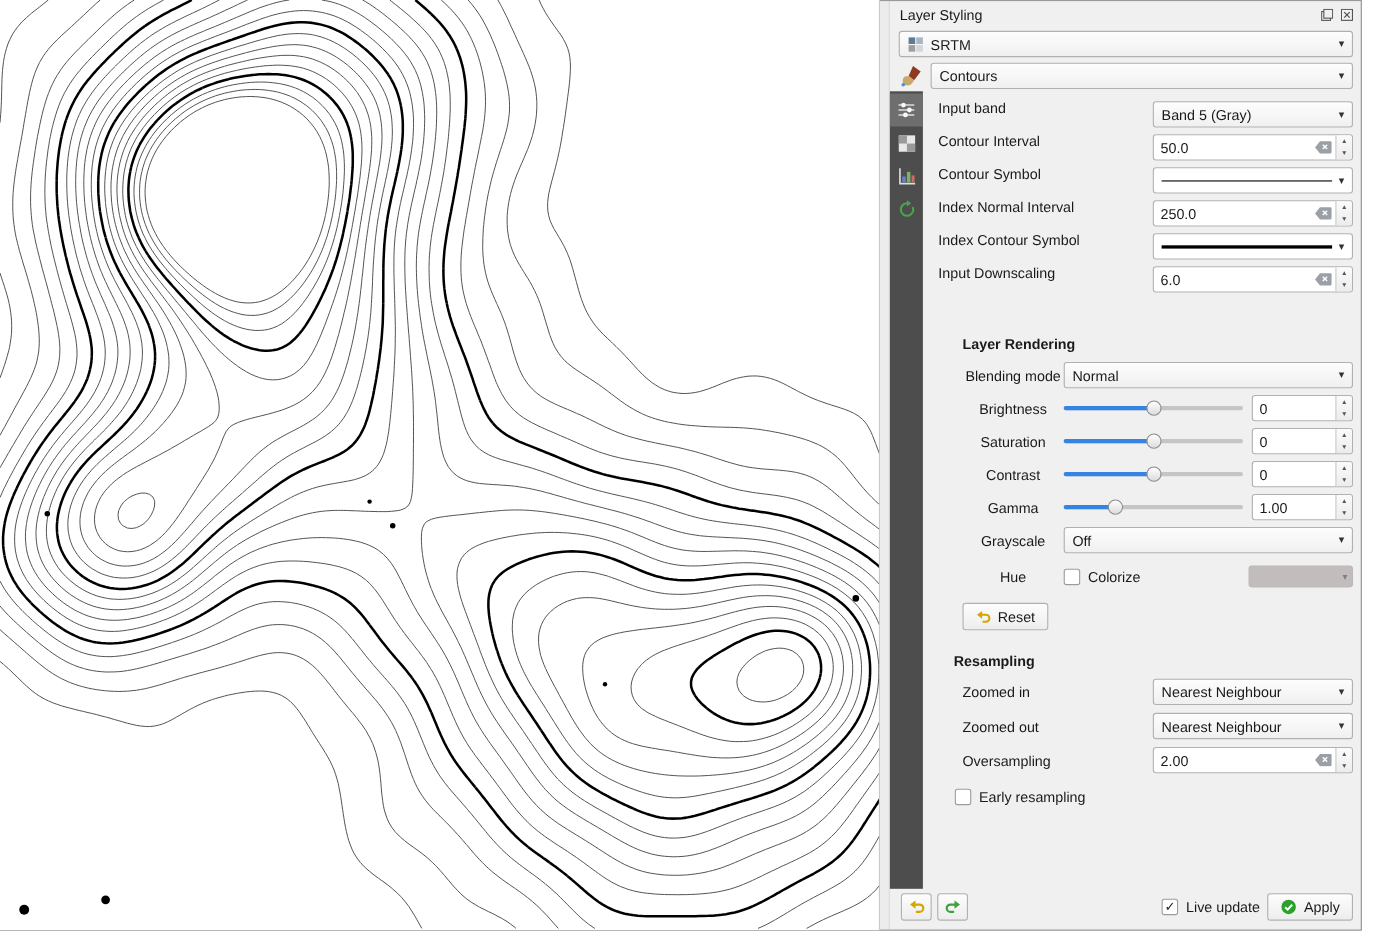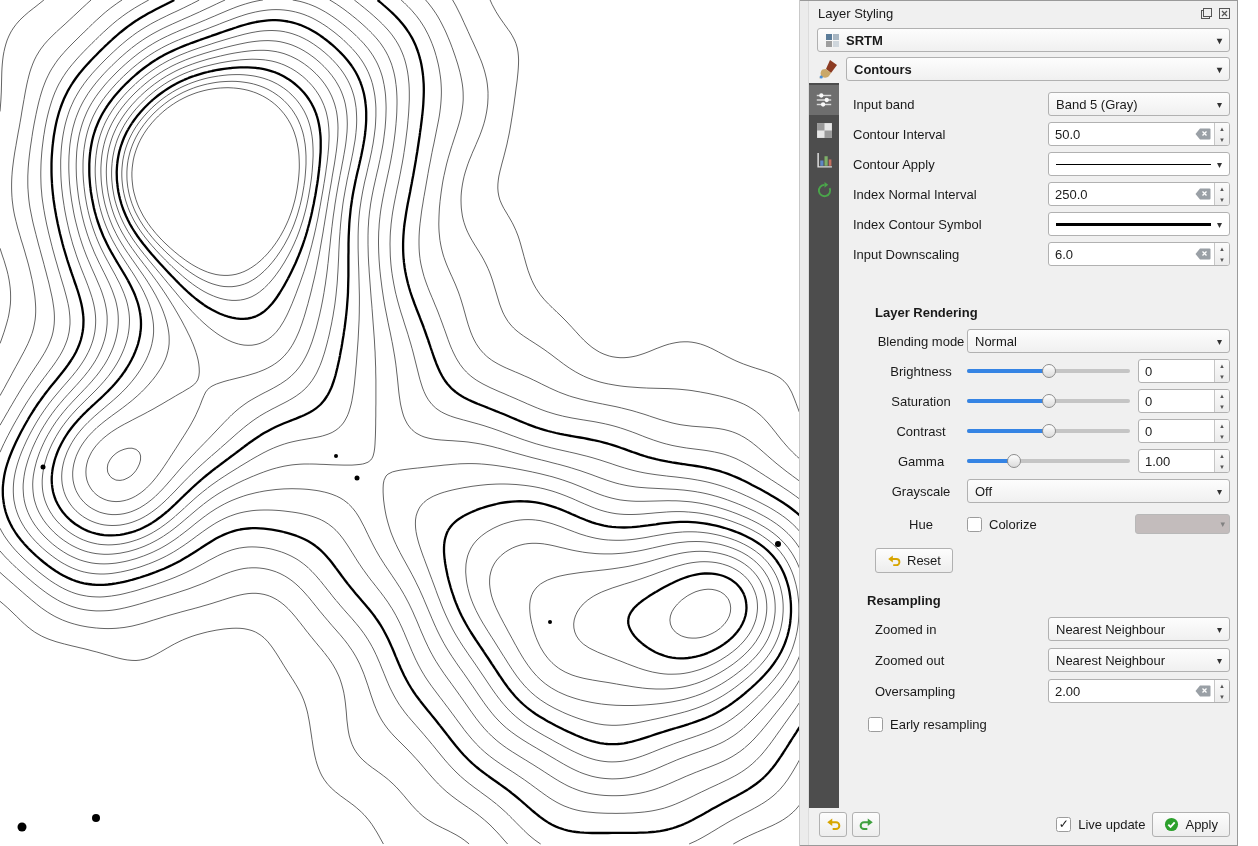--- a/index.html
+++ b/index.html
@@ -39,29 +39,29 @@
     background: linear-gradient(#fdfdfd, #f0f0f0);
     display: flex; align-items: center; padding: 0 7px; gap: 6px;
     cursor: pointer; min-width: 0;
   }
   .combo .arrow { margin-left: auto; font-size: 10px; color: #333; }
   .combo.white { background: #fff; }
   .sym-line { flex: 1; background: #000; }
   .sym-line.thin  { height: 1px; }
   .sym-line.thick { height: 3px; }
   .combo-row { display: flex; align-items: center; padding: 3px 8px 2px 8px; gap: 7px; }
-  .combo-row .combo { flex: 1; font-weight: bold; }
+  .combo-row .combo { flex: 1; }
   
   .panel-body { flex: 1; display: flex; min-height: 0; }
   .tabstrip { width: 30px; background: #4d4d4d; display: flex; flex-direction: column; padding-top: 2px; flex-shrink: 0; }
   .tab { height: 30px; display: flex; align-items: center; justify-content: center; cursor: pointer; }
   .tab.active { background: #6e6e6e; }
   .form-area { flex: 1; padding: 4px 8px 0 14px; overflow: hidden; }
   
-  .frow { display: flex; align-items: center; height: 26px; margin: 4px 0; }
+  .frow { display: flex; height: 26px; margin: 4px 0; }
   .flabel { width: 195px; flex-shrink: 0; }
   .frow .ctrl { flex: 1; display: flex; align-items: center; min-width: 0; }
   .frow .ctrl > .combo, .frow .ctrl > .spin { flex: 1; }
   
   .spin {
     height: 24px; border: 1px solid #b1b1b1; border-radius: 3px; background: #fff;
     display: flex; align-items: center; padding-left: 6px; overflow: hidden;
   }
   .spin-val { flex: 1; }
   .clr { width: 16px; height: 12px; margin-right: 3px; cursor: pointer; flex-shrink: 0; }
@@ -255,21 +255,21 @@
               </svg>
               <span class="spinner">
                   <span>▲</span>
                   <span>▼</span>
                 </span>
             </div>
           </div>
         </div>
 
         <div class="frow">
-          <span class="flabel">Contour Apply</span>
+          <span class="flabel">Contour Symbol</span>
           <div class="ctrl">
             <div class="combo white">
               <span class="sym-line thin"></span>
               <span class="arrow">▾</span>
             </div>
           </div>
         </div>
 
         <div class="frow">
           <span class="flabel">Index Normal Interval</span>

